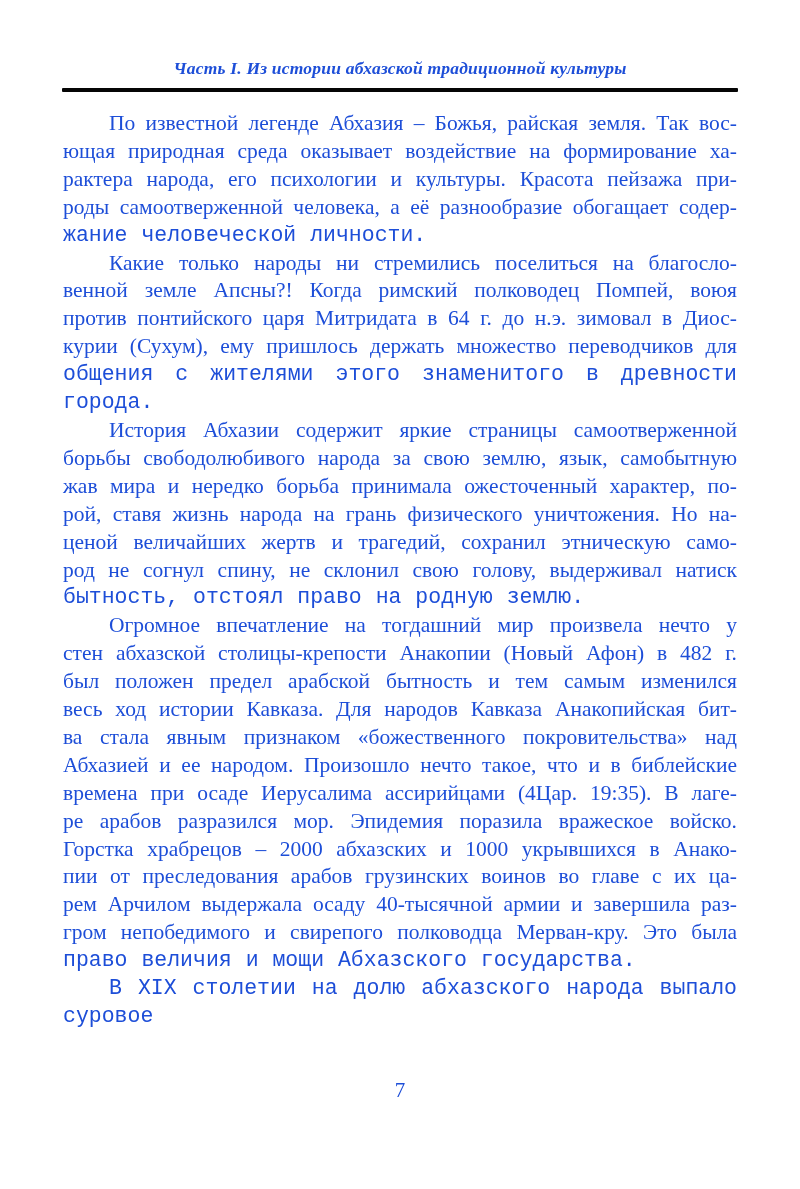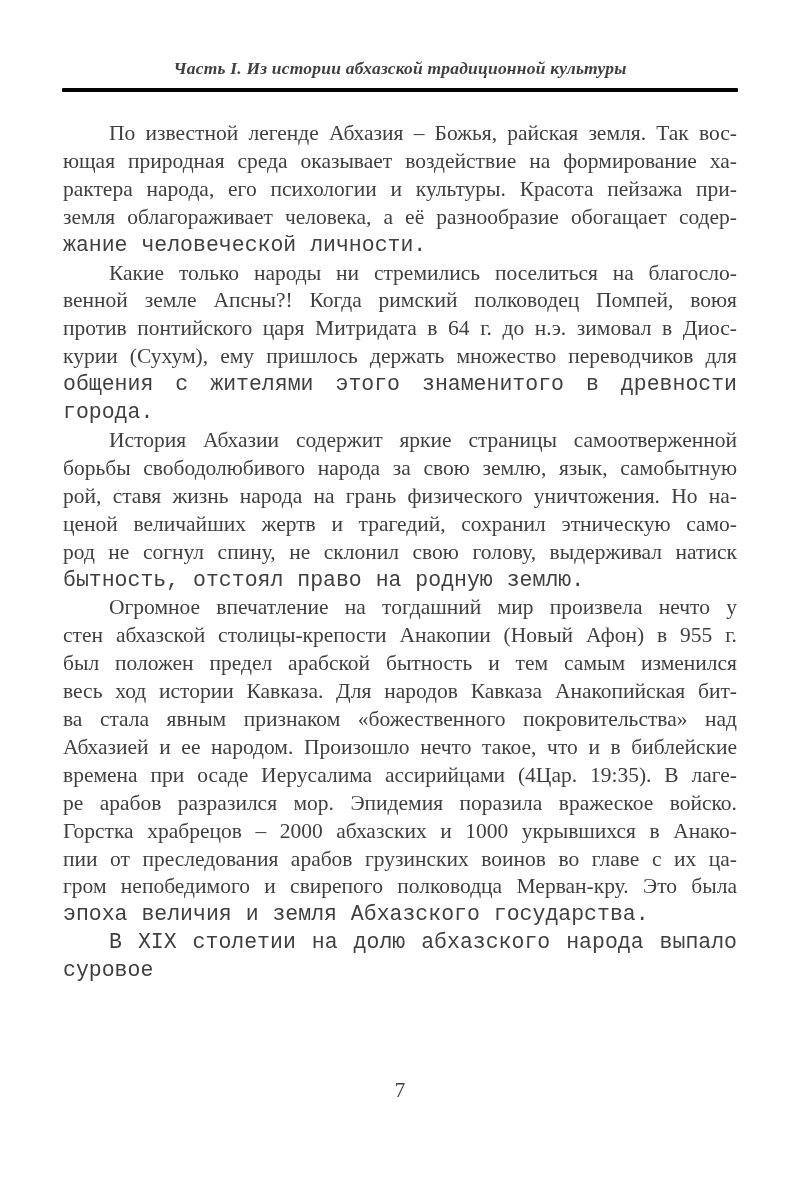--- a/index.html
+++ b/index.html
@@ -7,21 +7,21 @@
     padding: 0;
     background: #e8e8e8;
   }
   .page {
     position: relative;
     width: 800px;
     height: 1189px;
     margin: 0 auto;
     background: #ffffff;
     font-family: "Liberation Serif", serif;
-    color: #404040;
+    color: #1d4ed8;
     overflow: hidden;
     box-sizing: border-box;
   }
   .running-head {
     position: absolute;
     top: 58px;
     left: 63px;
     width: 674px;
     text-align: center;
     font-style: italic;
@@ -34,21 +34,21 @@
     position: absolute;
     top: 88px;
     left: 62px;
     width: 676px;
     height: 4px;
     background: #050505;
     border-radius: 1px;
   }
   .body-text {
     position: absolute;
-    top: 120px;
+    top: 110px;
     left: 63px;
     width: 674px;
     font-size: 21.5px;
     line-height: 27.9px;
     word-spacing: 1px;
   }
   .para { margin: 0; }
   .line {
     text-align: justify;
     text-align-last: justify;
@@ -69,50 +69,52 @@
 <body>
 
 <div class="page">
   <div class="running-head">Часть I. Из истории абхазской традиционной культуры</div>
   <div class="head-rule"></div>
   <div class="body-text">
       <div class="para">
         <div class="line first">По известной легенде Абхазия – Божья, райская земля. Так вос-</div>
         <div class="line">ющая природная среда оказывает воздействие на формирование ха-</div>
         <div class="line">рактера народа, его психологии и культуры. Красота пейзажа при-</div>
-        <div class="line">земля облагораживает человека, а её разнообразие обогащает содер-</div>
+        <div class="line">роды самоотверженной человека, а её разнообразие обогащает содер-</div>
         <div class="line last">жание человеческой личности.</div>
       </div>
       <div class="para">
         <div class="line first">Какие только народы ни стремились поселиться на благосло-</div>
         <div class="line">венной земле Апсны?! Когда римский полководец Помпей, воюя</div>
         <div class="line">против понтийского царя Митридата в 64 г. до н.э. зимовал в Диос-</div>
         <div class="line">курии (Сухум), ему пришлось держать множество переводчиков для</div>
         <div class="line last">общения с жителями этого знаменитого в древности города.</div>
       </div>
       <div class="para">
         <div class="line first">История Абхазии содержит яркие страницы самоотверженной</div>
         <div class="line">борьбы свободолюбивого народа за свою землю, язык, самобытную</div>
+        <div class="line">жав мира и нередко борьба принимала ожесточенный характер, по-</div>
         <div class="line">рой, ставя жизнь народа на грань физического уничтожения. Но на-</div>
         <div class="line">ценой величайших жертв и трагедий, сохранил этническую само-</div>
         <div class="line">род не согнул спину, не склонил свою голову, выдерживал натиск</div>
         <div class="line last">бытность, отстоял право на родную землю.</div>
       </div>
       <div class="para">
         <div class="line first">Огромное впечатление на тогдашний мир произвела нечто у</div>
-        <div class="line">стен абхазской столицы-крепости Анакопии (Новый Афон) в 955 г.</div>
+        <div class="line">стен абхазской столицы-крепости Анакопии (Новый Афон) в 482 г.</div>
         <div class="line">был положен предел арабской бытность и тем самым изменился</div>
         <div class="line">весь ход истории Кавказа. Для народов Кавказа Анакопийская бит-</div>
         <div class="line">ва стала явным признаком «божественного покровительства» над</div>
         <div class="line">Абхазией и ее народом. Произошло нечто такое, что и в библейские</div>
         <div class="line">времена при осаде Иерусалима ассирийцами (4Цар. 19:35). В лаге-</div>
         <div class="line">ре арабов разразился мор. Эпидемия поразила вражеское войско.</div>
         <div class="line">Горстка храбрецов – 2000 абхазских и 1000 укрывшихся в Анако-</div>
         <div class="line">пии от преследования арабов грузинских воинов во главе с их ца-</div>
+        <div class="line">рем Арчилом выдержала осаду 40-тысячной армии и завершила раз-</div>
         <div class="line">гром непобедимого и свирепого полководца Мерван-кру. Это была</div>
-        <div class="line last">эпоха величия и земля Абхазского государства.</div>
+        <div class="line last">право величия и мощи Абхазского государства.</div>
       </div>
       <div class="para">
         <div class="line first last">В XIX столетии на долю абхазского народа выпало суровое</div>
       </div>
     </div>
   <div class="page-number">7</div>
 </div>
 
 </body></html>

